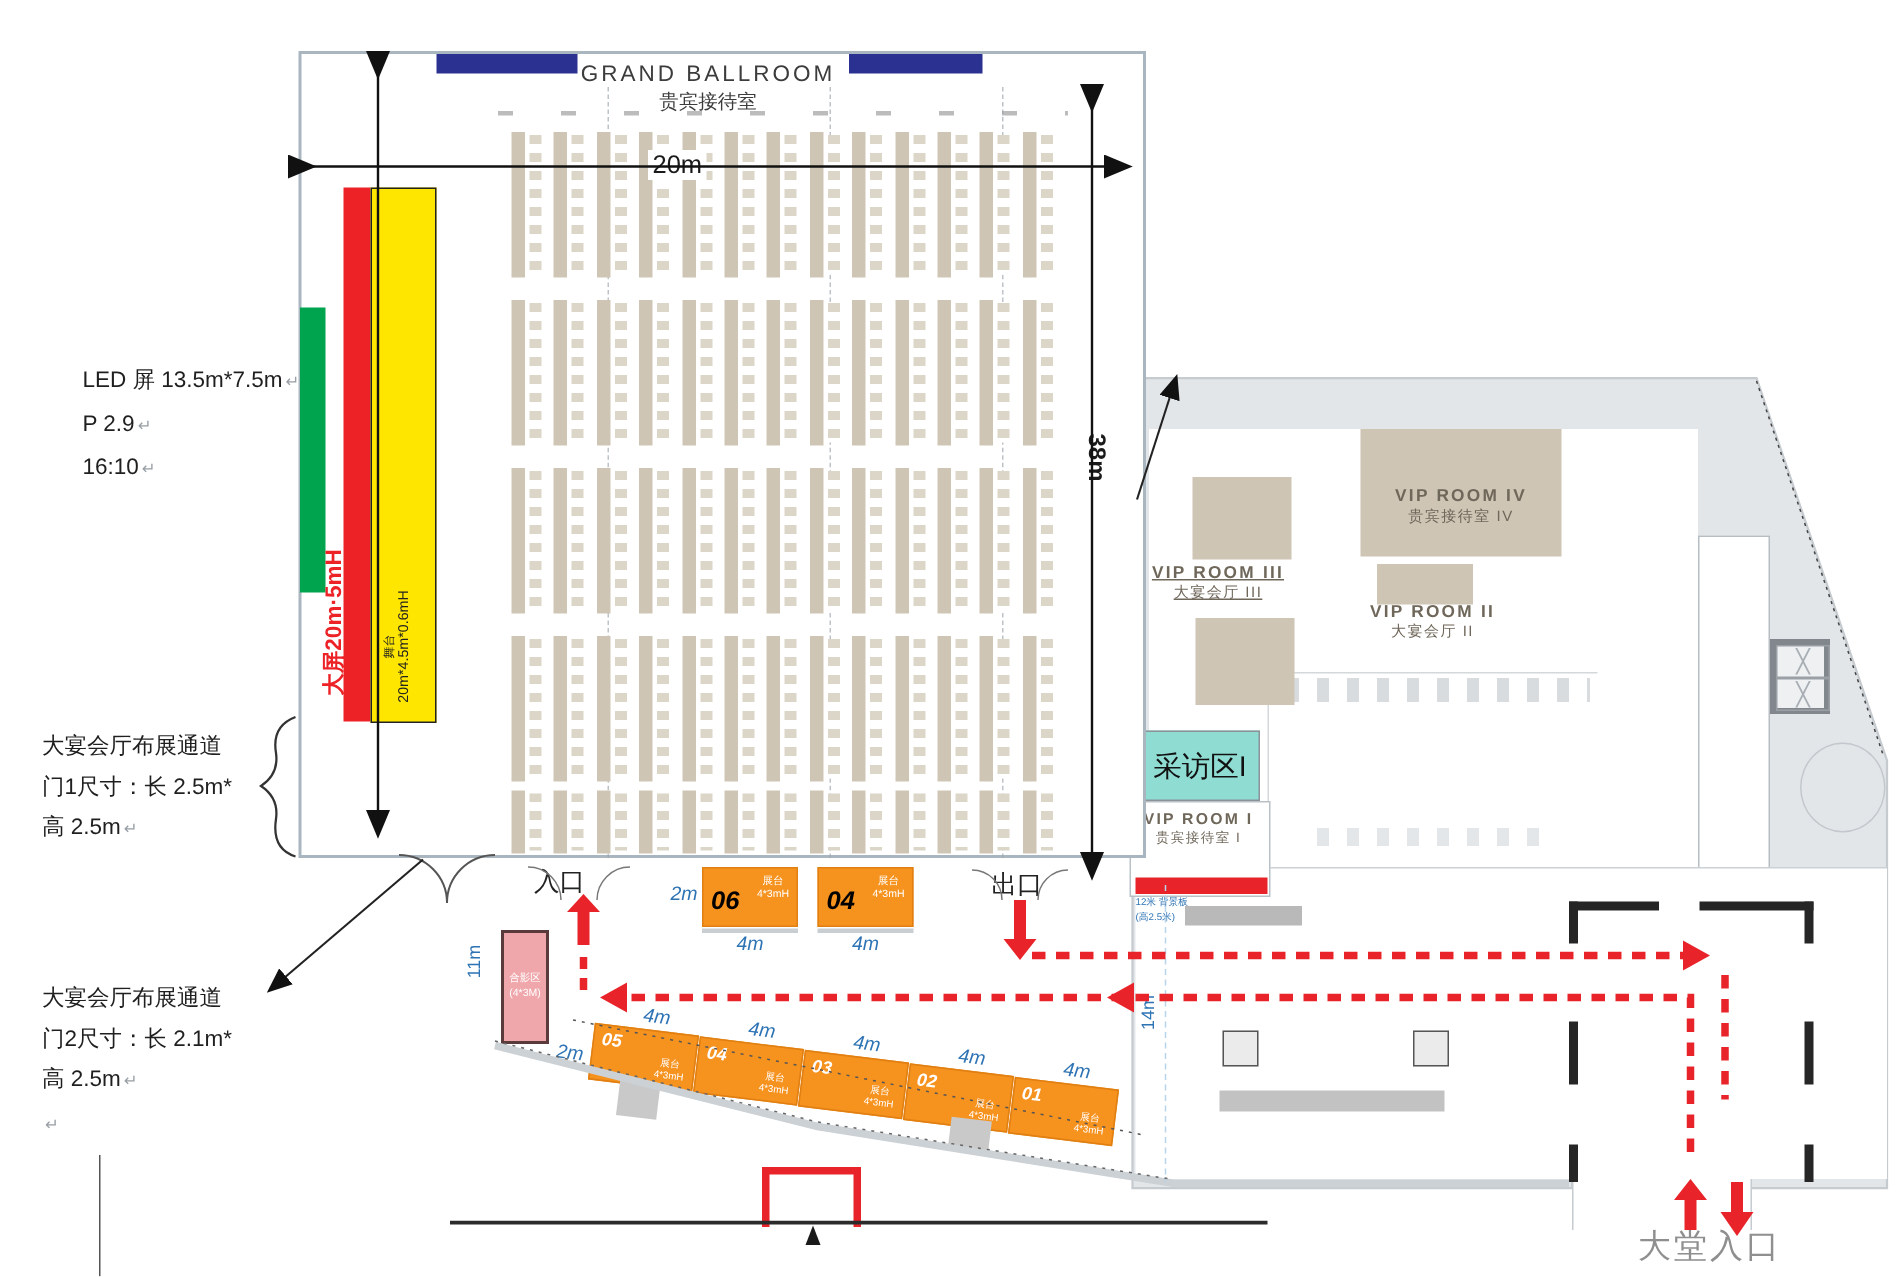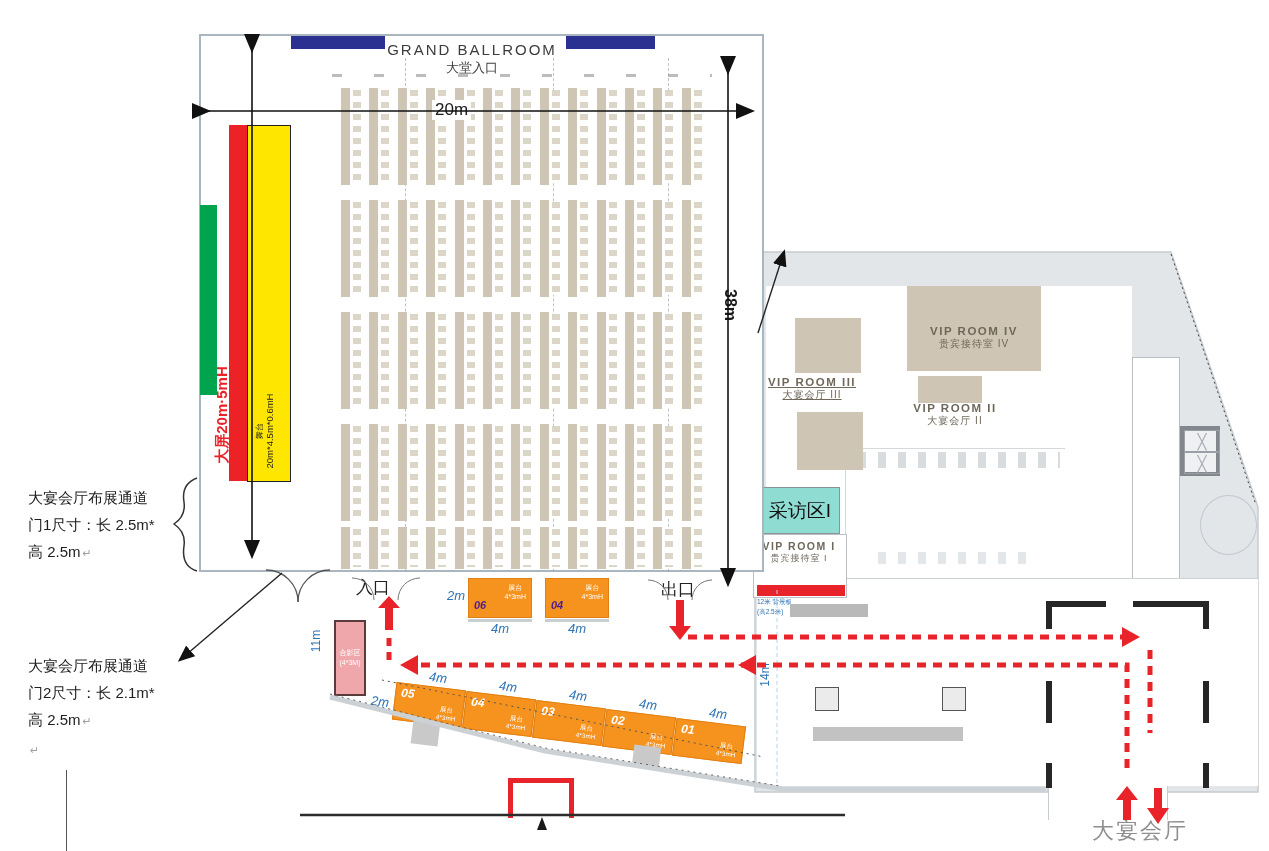--- a/index.html
+++ b/index.html
@@ -19,21 +19,21 @@
   .vrot-cw{transform:rotate(90deg);transform-origin:center;text-align:center;}
   .bluetxt{color:#2e74b5;}
   .note{font-size:15px;line-height:27px;color:#1f1f1f;white-space:nowrap;}
   .note .ret,.ret{color:#9aa0a6;font-size:11px;margin-left:2px;}
   .sep{border-left:1px dashed #9aa4ac;opacity:.65;width:0;}
   
   .tbar{position:absolute;background:#cfc5b5;width:9px;}
   .chairs{position:absolute;width:8px;background:repeating-linear-gradient(180deg,#dcd6c9 0 6px,#ffffff 6px 12px);}
   
   .booth{background:#f6921e;border:1px solid #e07f12;box-sizing:border-box;color:#fff;}
-  .bno{position:absolute;left:5px;bottom:6px;font-size:11px;font-style:italic;font-weight:bold;color:#4c1d95;}
+  .bno{position:absolute;left:5px;bottom:6px;font-size:17px;font-style:italic;font-weight:bold;color:#000000;}
   .dno{position:absolute;left:5px;top:2px;font-size:12px;font-style:italic;font-weight:bold;color:#fff;}
   .binfo{position:absolute;right:5px;top:4px;text-align:center;font-size:7px;line-height:9px;color:#fff;}
   .dinfo{position:absolute;right:6px;bottom:3px;text-align:center;font-size:6.5px;line-height:8px;color:#fff;}
   .wlabel{font-size:13px;font-style:italic;text-align:center;color:#2e74b5;}
   
   .tanblock{background:#cec5b5;}
   .viplabel{text-align:center;color:#6f675a;}
   .viplabel .en{font-weight:bold;font-size:11.5px;letter-spacing:1.5px;white-space:nowrap;}
   .viplabel .cn{font-size:10px;letter-spacing:1px;white-space:nowrap;}
   .blackwall{background:#262626;}
@@ -102,21 +102,21 @@
   <div class="abs" style="left:750px;top:336px;width:9px;height:110px;background:#3a55a4;"></div>
   <div class="abs" style="left:757px;top:585px;width:88px;height:11px;background:#e8242a;"></div>
   <div class="abs tinyblue" style="left:757px;top:597px;">12米 背景板</div>
   <div class="abs tinyblue" style="left:757px;top:607px;">(高2.5米)</div>
   <div class="abs" style="left:790px;top:604px;width:78px;height:13px;background:#b9b9b9;"></div>
 
   <div class="abs ballroom"></div>
   <div class="abs navy" style="left:291px;top:36px;width:94px;height:13px;"></div>
   <div class="abs navy" style="left:566px;top:36px;width:89px;height:13px;"></div>
   <div class="abs title-en">GRAND BALLROOM</div>
-  <div class="abs title-cn">大堂入口</div>
+  <div class="abs title-cn">贵宾接待室</div>
   <div class="abs dashrow"></div>
 
   <div class="abs" style="left:200px;top:205px;width:17px;height:190px;background:#00a44f;"></div>
   <div class="abs" style="left:229px;top:125px;width:18px;height:356px;background:#ec2227;"></div>
   <div class="abs" style="left:247px;top:125px;width:44px;height:357px;background:#ffe600;border:1.5px solid #222;box-sizing:border-box;"></div>
   <div class="abs vrot" style="left:142px;top:406px;width:160px;height:18px;color:#ec2227;font-weight:bold;font-size:15px;">大屏20m·5mH</div>
   <div class="abs vrot" style="left:194px;top:418px;width:148px;height:26px;">
     <div style="font-size:8px;line-height:9px;">舞台</div>
     <div style="font-size:9.5px;line-height:11px;">20m*4.5m*0.6mH</div>
   </div>
@@ -253,20 +253,25 @@
       <div class="chairs" style="left: 637px; top: 529px; height: 38px;"></div>
       <div class="tbar" style="left: 653.4px; top: 527px; height: 42px;"></div>
       <div class="chairs" style="left: 665.4px; top: 529px; height: 38px;"></div>
       <div class="tbar" style="left: 681.8px; top: 527px; height: 42px;"></div>
       <div class="chairs" style="left: 693.8px; top: 529px; height: 38px;"></div>
     </div>
 
   <div class="abs dim-label" style="left:432px;top:100px;">20m</div>
   <div class="abs dim-label vrot-cw" style="left:706px;top:296px;width:42px;font-weight:bold;font-size:16px;">38m</div>
 
+  <div class="abs note" style="left:55px;top:240px;">
+    <div><span>LED 屏 13.5m*7.5m</span><span class="ret">↵</span></div>
+    <div><span>P 2.9</span><span class="ret">↵</span></div>
+    <div><span>16:10</span><span class="ret">↵</span></div>
+  </div>
 
   <div class="abs note" style="left:28px;top:484px;">
     <div>大宴会厅布展通道</div>
     <div>门1尺寸：长 2.5m*</div>
     <div><span>高 2.5m</span><span class="ret">↵</span></div>
   </div>
 
   <div class="abs note" style="left:28px;top:652px;">
     <div>大宴会厅布展通道</div>
     <div>门2尺寸：长 2.1m*</div>
@@ -342,21 +347,21 @@
   <div class="abs" style="left:813px;top:727px;width:150px;height:14px;background:#c2c2c2;"></div>
 
   <div class="abs blackwall" style="left:1046px;top:601px;width:60px;height:6px;"></div>
   <div class="abs blackwall" style="left:1133px;top:601px;width:76px;height:6px;"></div>
   <div class="abs blackwall" style="left:1046px;top:601px;width:6px;height:28px;"></div>
   <div class="abs blackwall" style="left:1203px;top:601px;width:6px;height:28px;"></div>
   <div class="abs blackwall" style="left:1046px;top:681px;width:6px;height:42px;"></div>
   <div class="abs blackwall" style="left:1203px;top:681px;width:6px;height:42px;"></div>
   <div class="abs blackwall" style="left:1046px;top:763px;width:6px;height:25px;"></div>
   <div class="abs blackwall" style="left:1203px;top:763px;width:6px;height:25px;"></div>
-  <div class="abs" style="left:1092px;top:816px;font-size:22px;letter-spacing:2px;color:#8f8f8f;">大宴会厅</div>
+  <div class="abs" style="left:1092px;top:816px;font-size:22px;letter-spacing:2px;color:#8f8f8f;">大堂入口</div>
 
   <div class="abs" style="left:508px;top:778px;width:66px;height:40px;border:5px solid #e8242a;border-bottom:none;box-sizing:border-box;"></div>
   <div class="abs" style="left:66px;top:770px;width:0;height:81px;border-left:1.5px solid #555;"></div>
 
   <svg class="overlay" viewBox="0 0 1269 851">
     <defs>
       <marker id="ah" markerWidth="12" markerHeight="10" refX="10" refY="5" orient="auto">
         <polygon points="0,0 12,5 0,10" fill="#111"></polygon>
       </marker>
     </defs>

